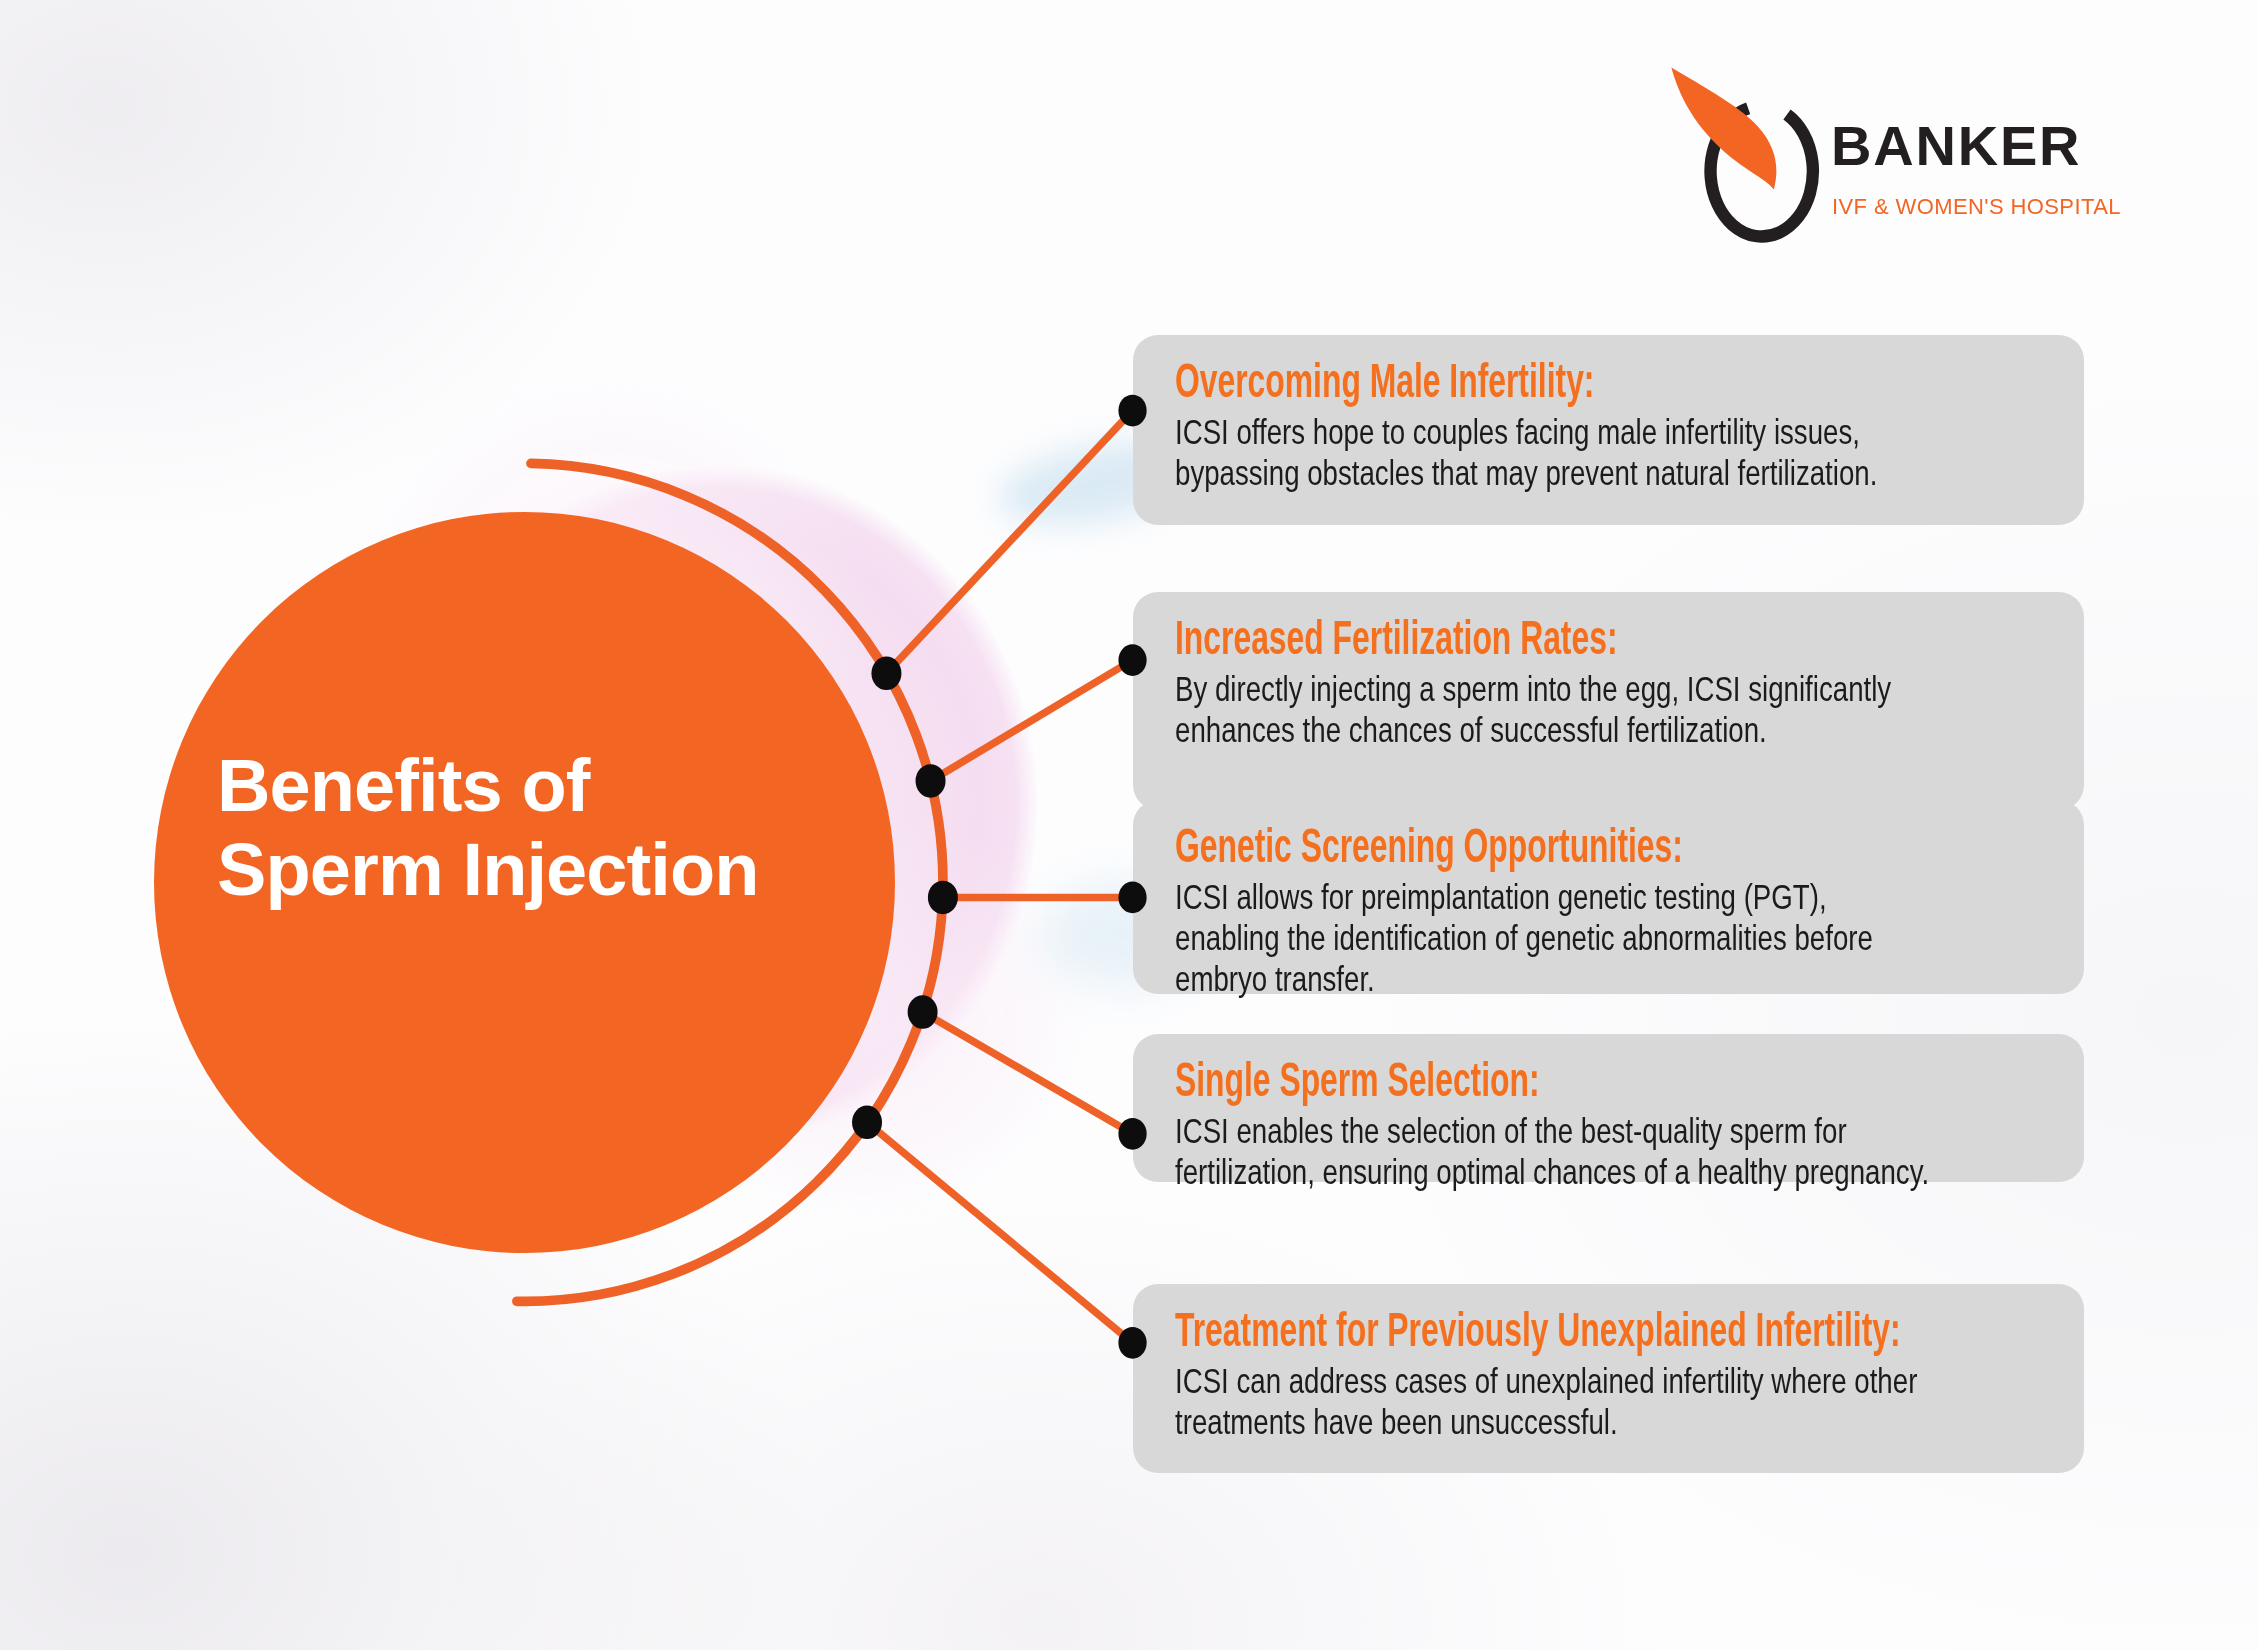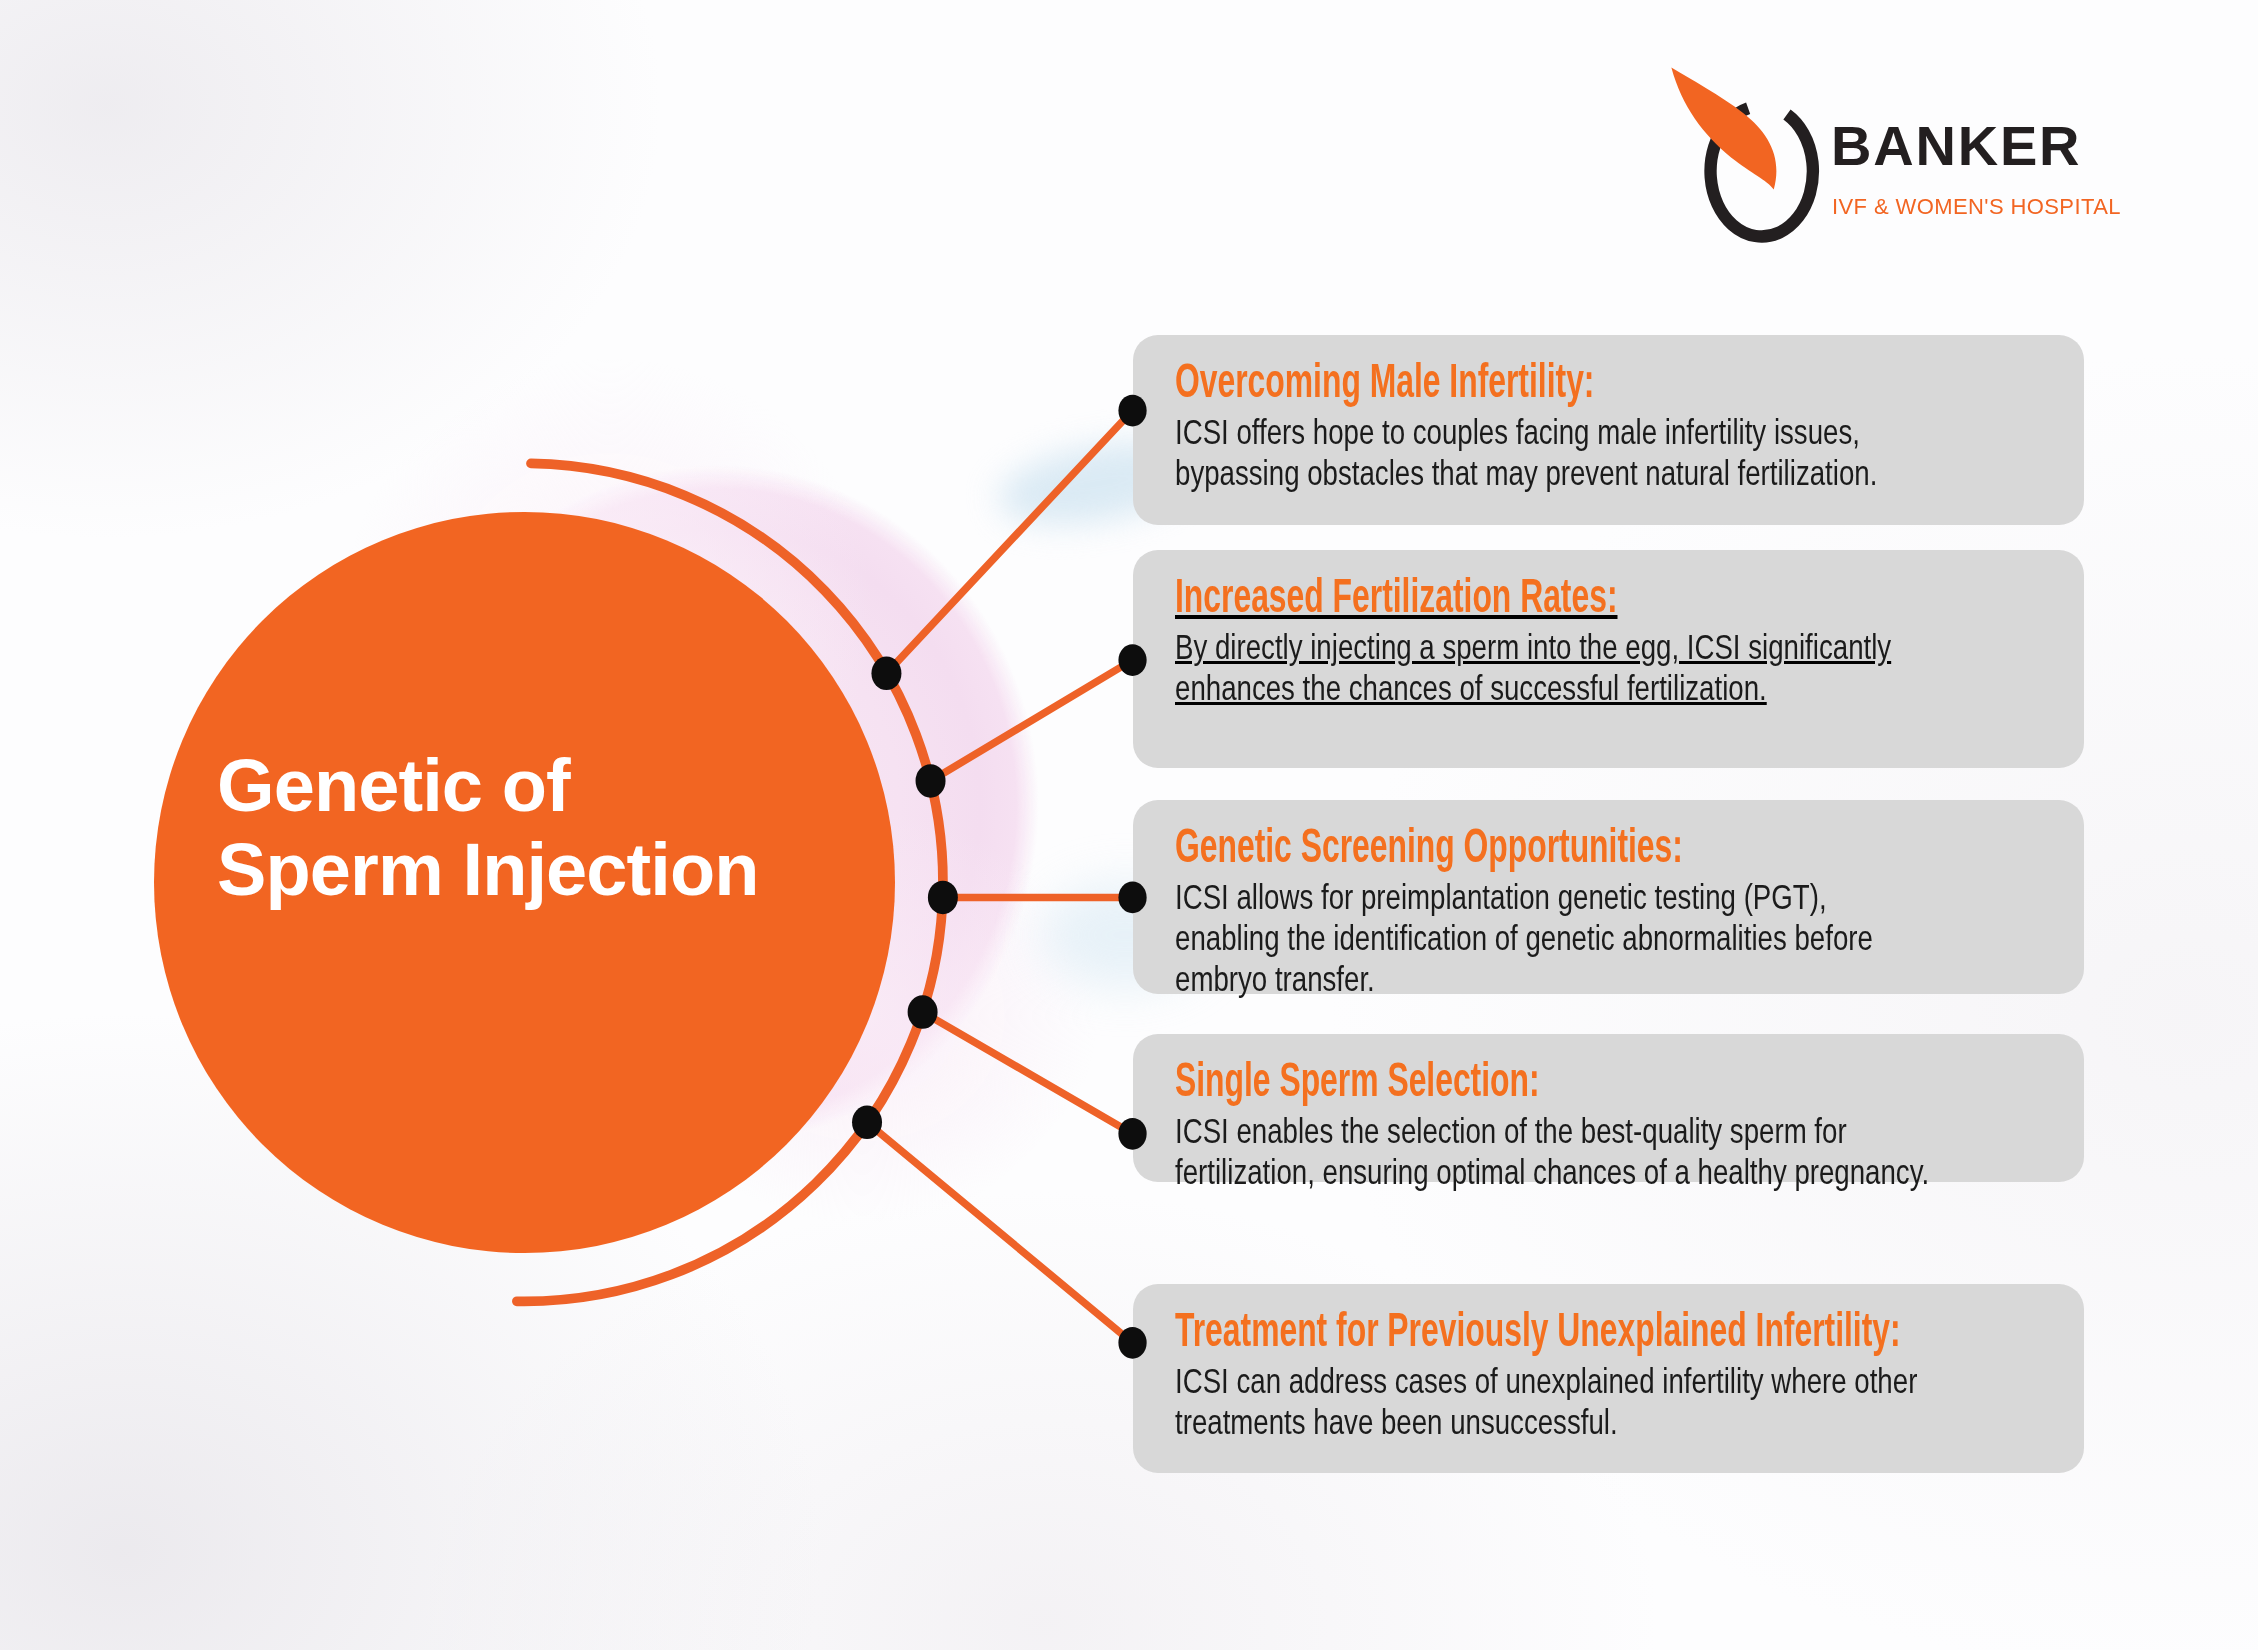--- a/index.html
+++ b/index.html
@@ -28,21 +28,21 @@
   .title{position:absolute;left:217px;top:744px;font-weight:bold;font-size:74px;line-height:84px;
     letter-spacing:-0.9px;color:#ffffff;}
   
   .box{position:absolute;left:1133px;width:951px;background:#D8D8D8;border-radius:25px;
     padding:17.6px 26.5px 0 42px;box-sizing:border-box;}
   .box-heading{color:#F4701F;font-weight:bold;font-size:49px;line-height:55px;white-space:nowrap;
     transform:scaleX(0.65);transform-origin:0 0;margin:0 0 3.5px 0;}
   .box-line{color:#1B1B1B;font-size:35px;line-height:41px;white-space:nowrap;
     transform:scaleX(0.79);transform-origin:0 0;}
   .box-1{top:335px;height:190px;}
-  .box-2{top:550px;height:218px;text-decoration:underline;}
+  .box-2{top:592px;height:218px;}
   .box-3{top:800px;height:194px;}
   .box-4{top:1034px;height:148px;}
   .box-5{top:1284px;height:189px;}
   
   .overlay{position:absolute;left:0;top:0;width:2258px;height:1651px;pointer-events:none;}
   
   .logo-mark{position:absolute;left:1659px;top:49px;width:203px;height:212px;}
   .logo-name{position:absolute;left:1831px;top:115px;font-size:56px;line-height:62px;
     font-weight:bold;letter-spacing:1.8px;color:#231F20;white-space:nowrap;}
   .logo-tagline{position:absolute;left:1832px;top:194px;font-size:22px;line-height:25px;
@@ -52,21 +52,21 @@
 <body>
 
 <div class="canvas">
 
   <div class="egg"></div>
   <div class="smudge smudge-1"></div>
   <div class="smudge smudge-2"></div>
 
   <div class="disc"></div>
   <div class="title">
-    <div>Genetic of</div>
+    <div>Benefits of</div>
     <div>Sperm Injection</div>
   </div>
 
   <div class="box box-1">
     <div class="box-heading">Overcoming Male Infertility:</div>
     <div class="box-line">ICSI offers hope to couples facing male infertility issues,</div>
     <div class="box-line">bypassing obstacles that may prevent natural fertilization.</div>
   </div>
   <div class="box box-2">
     <div class="box-heading">Increased Fertilization Rates:</div>

